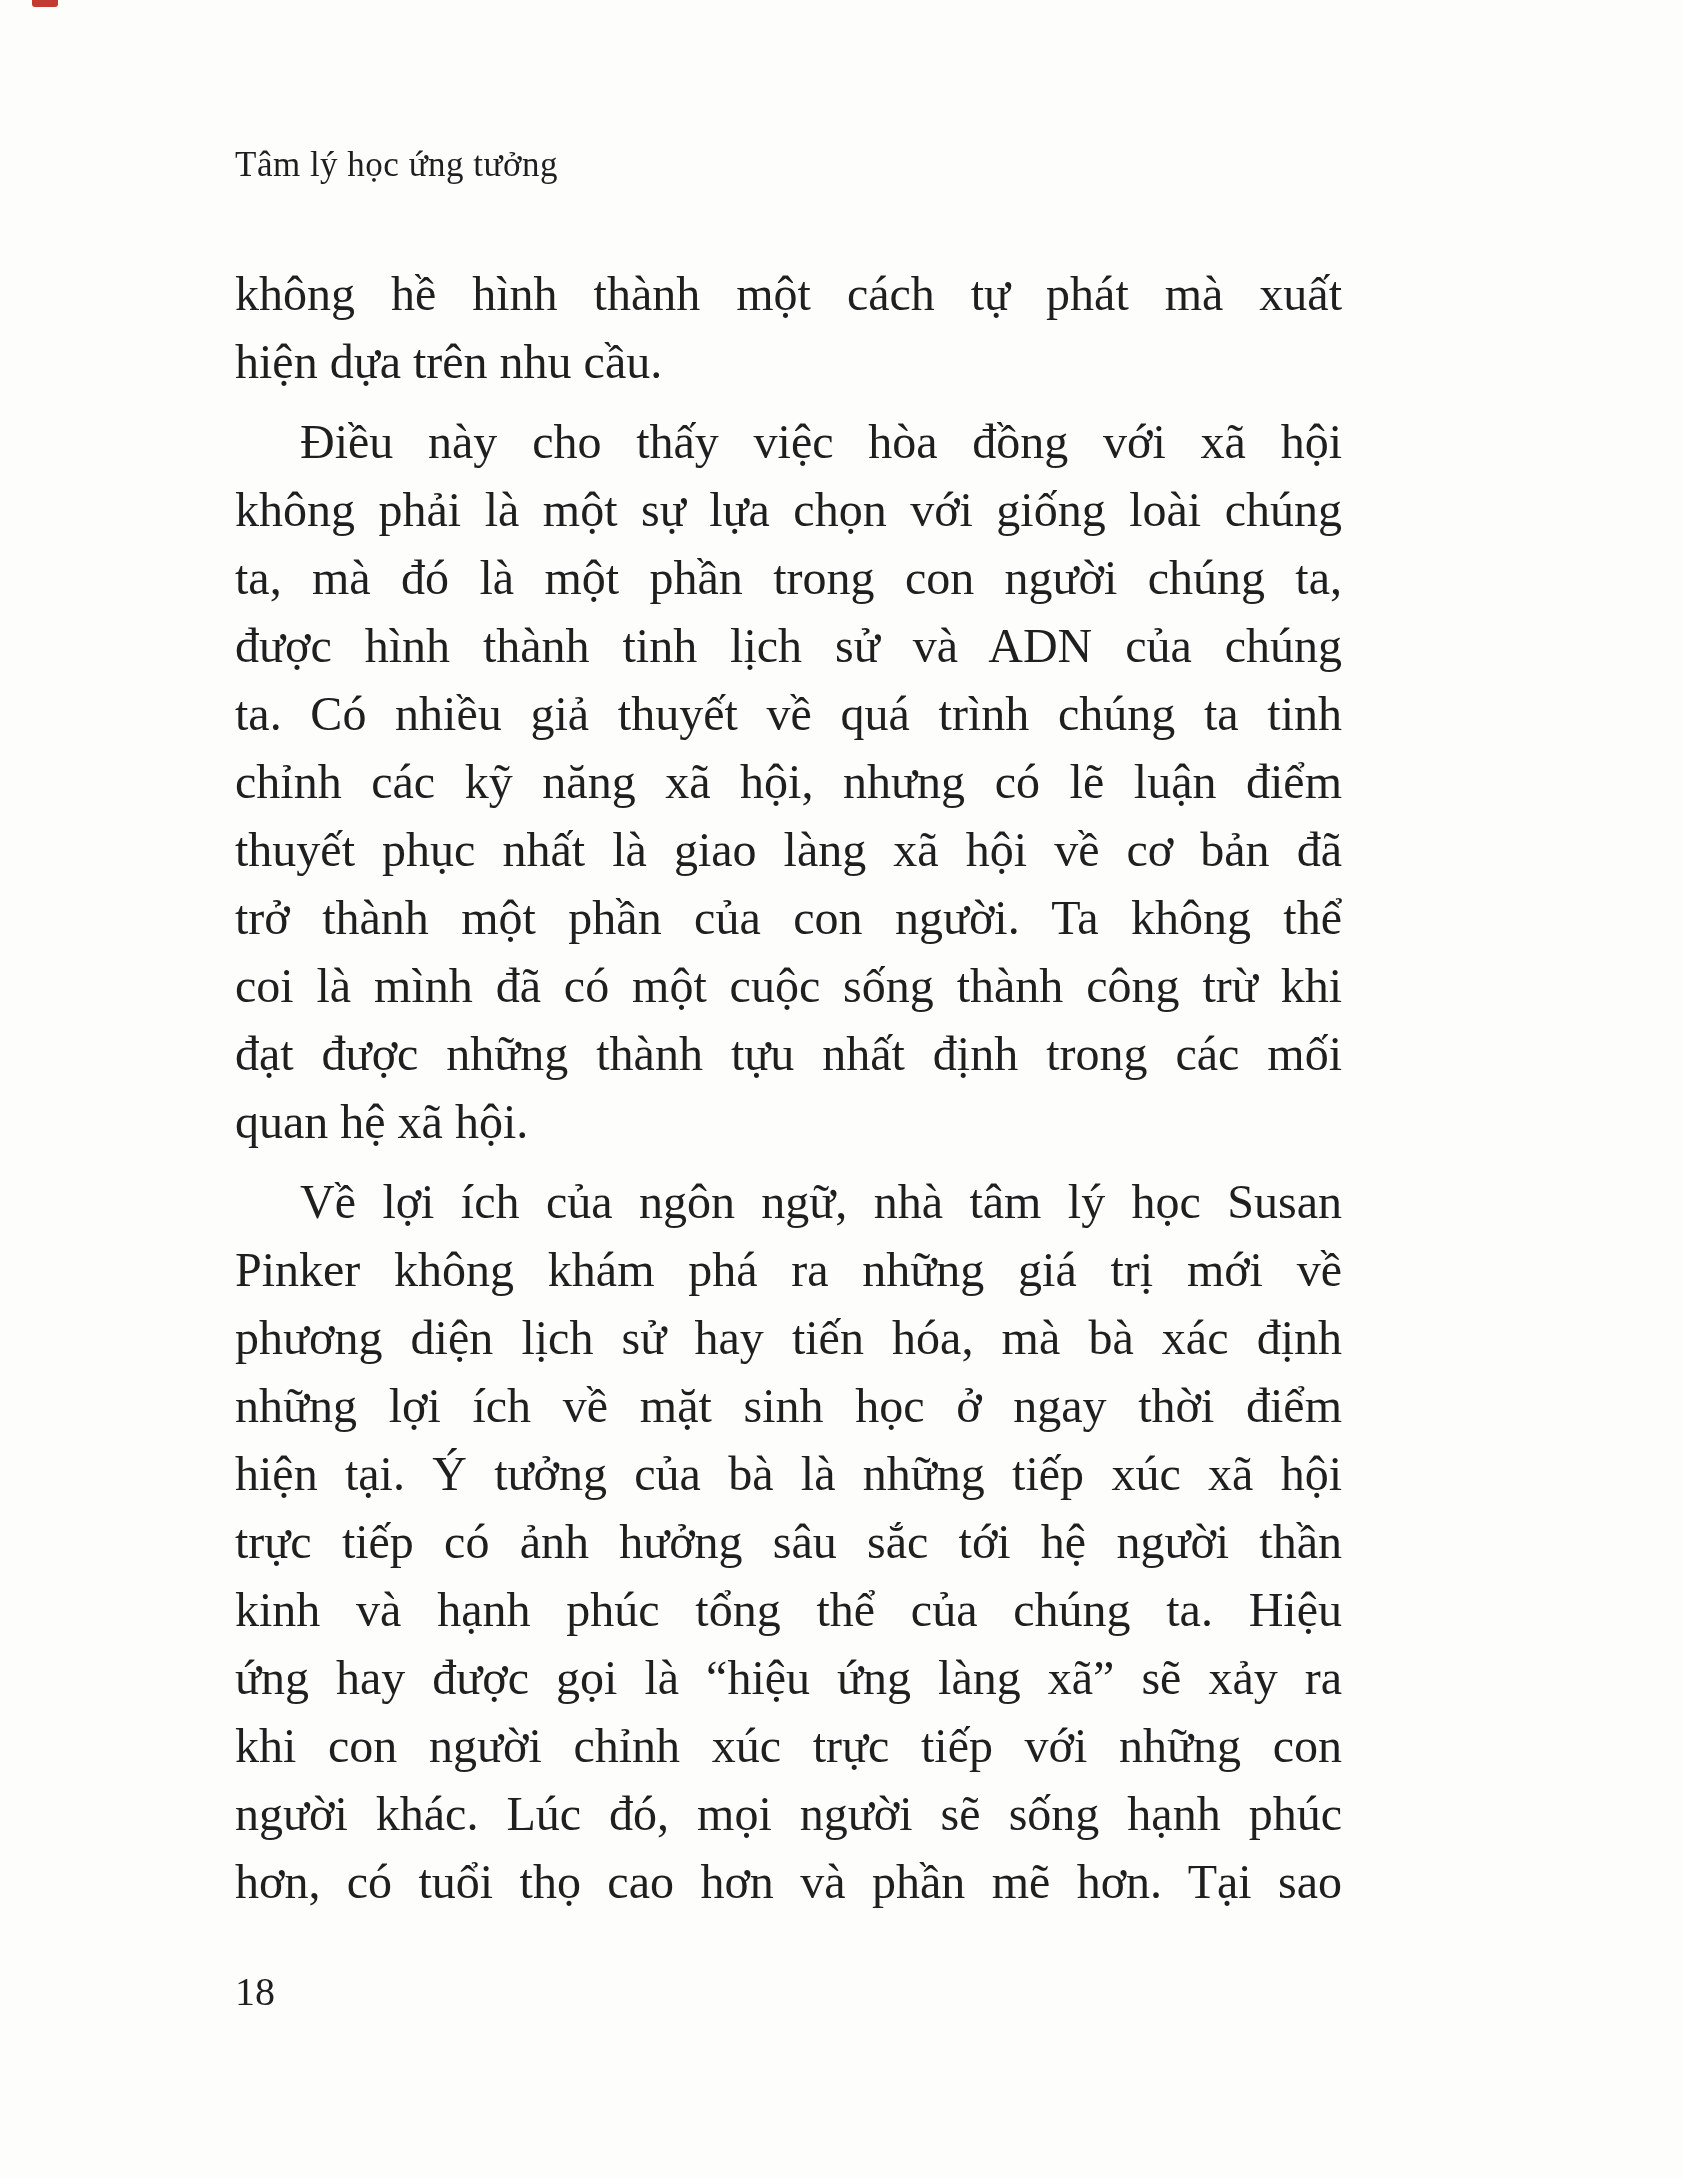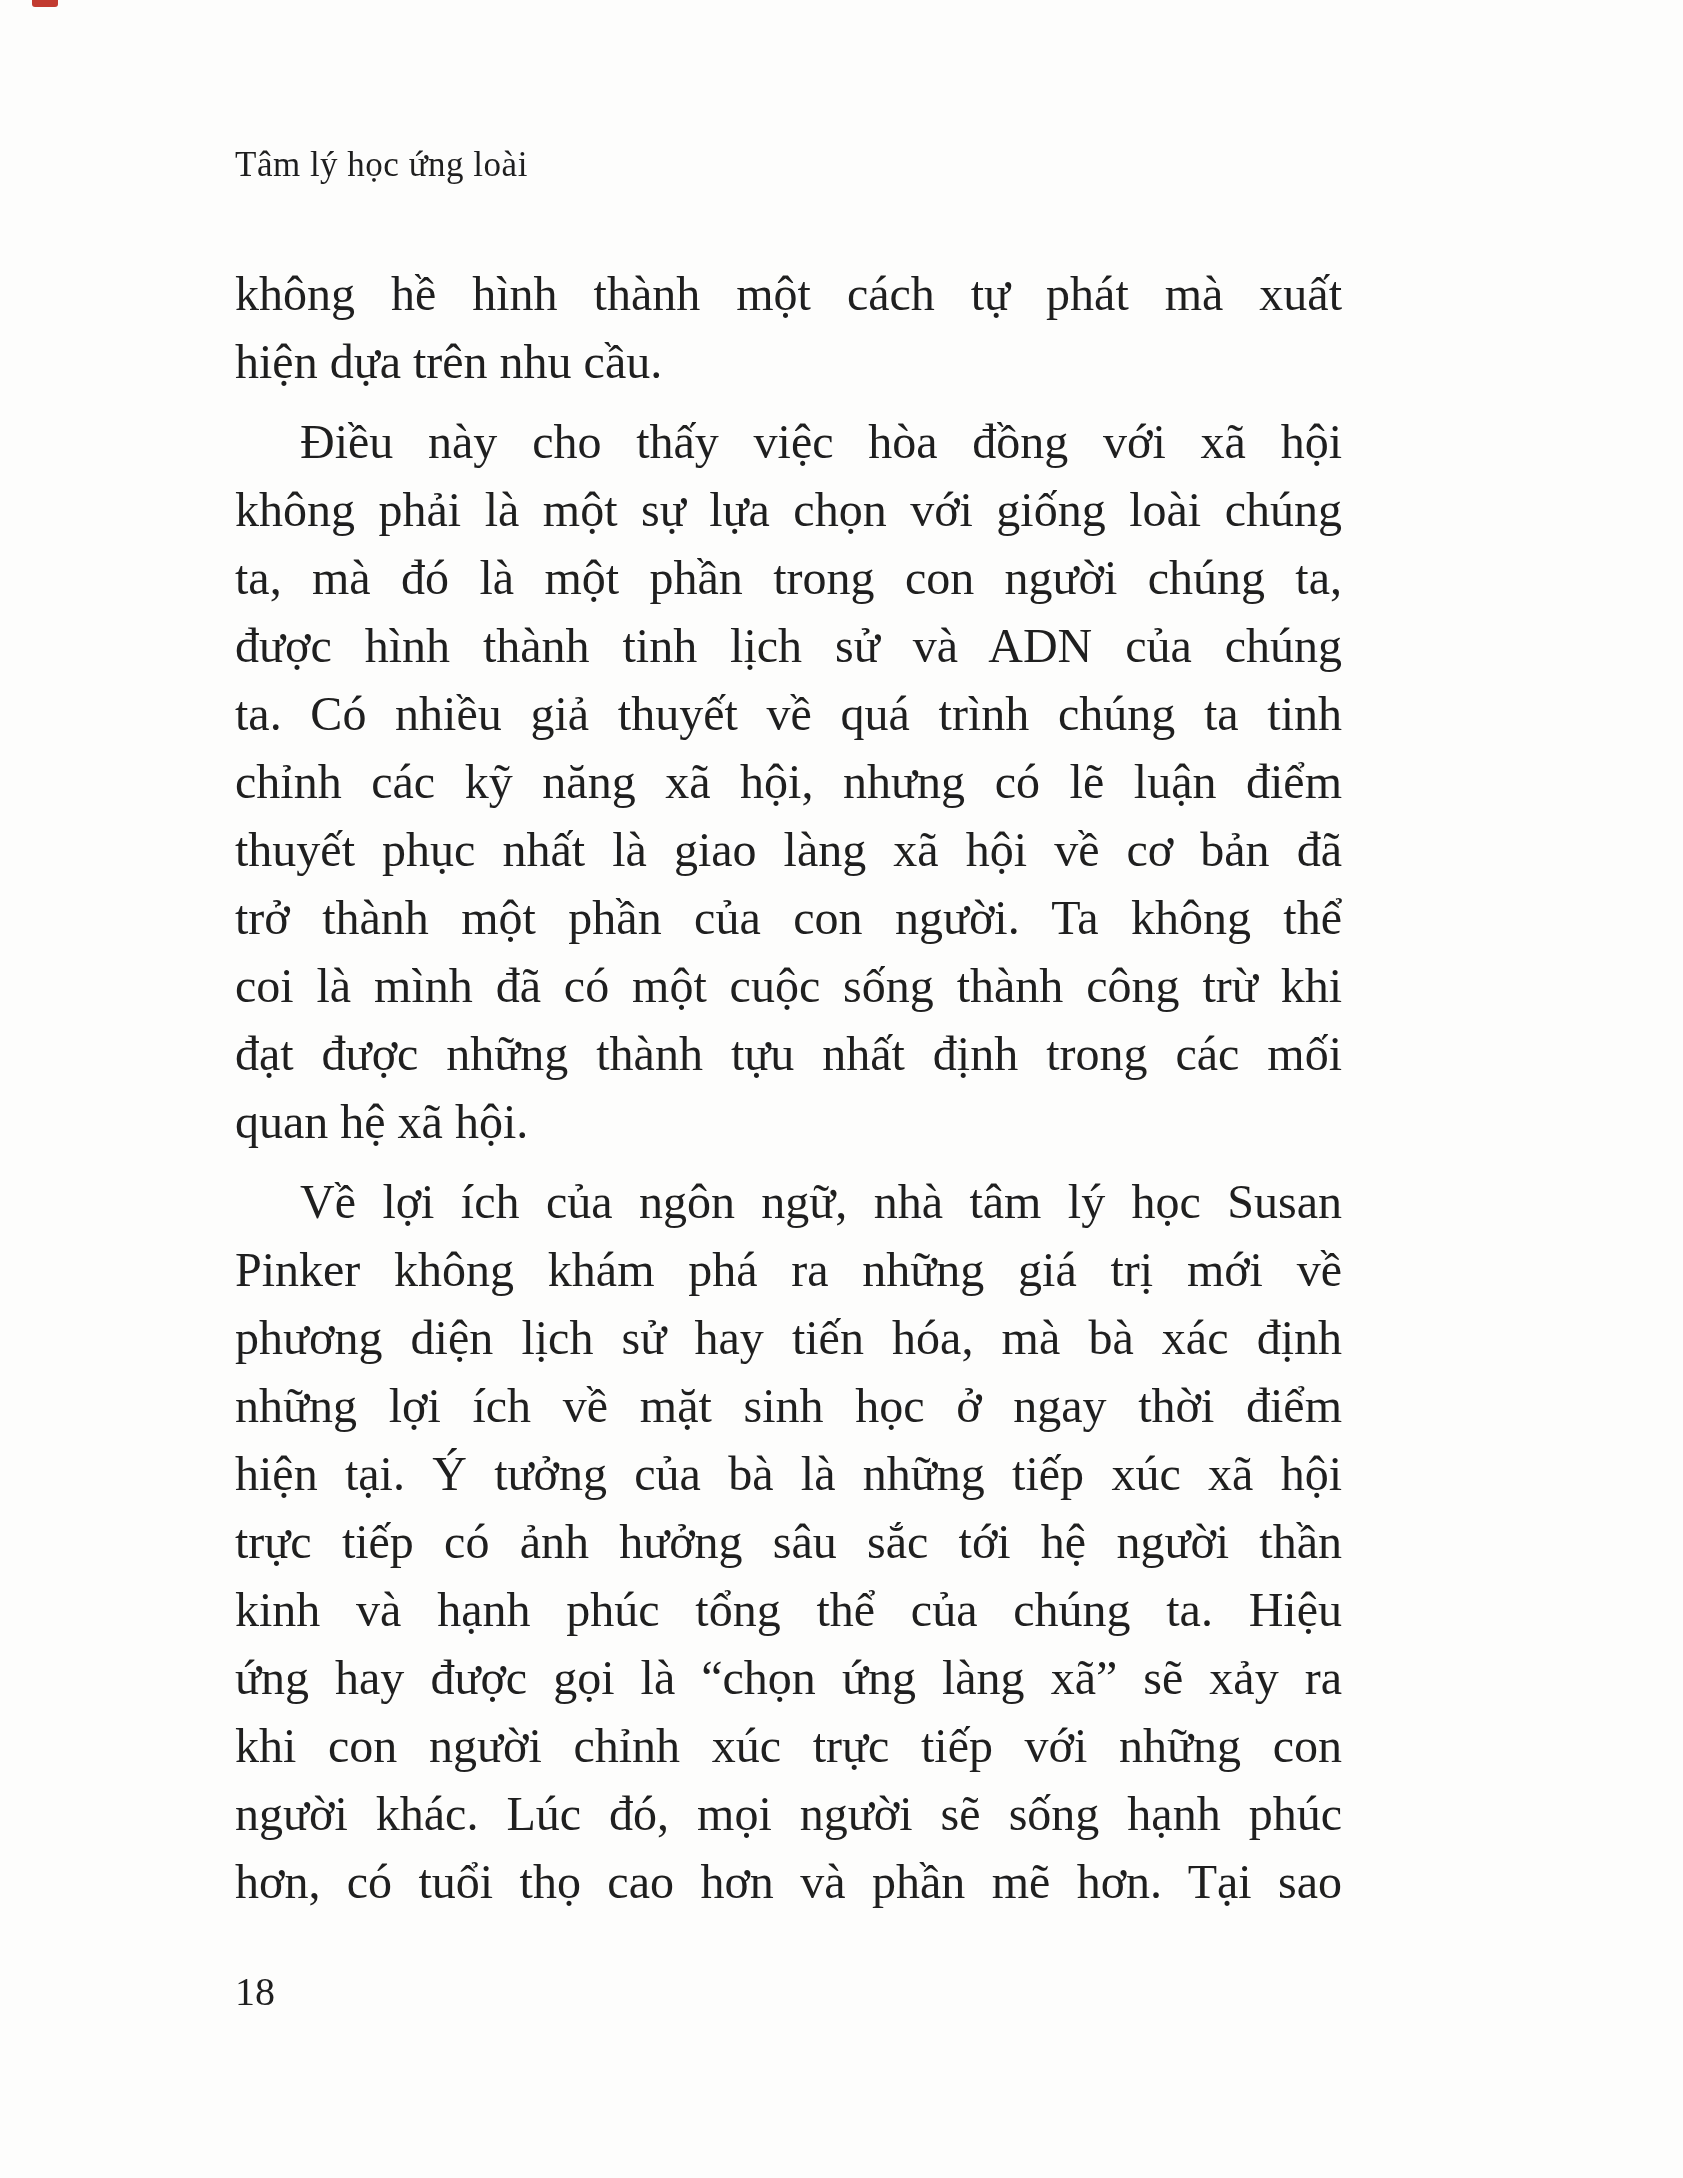--- a/index.html
+++ b/index.html
@@ -58,21 +58,21 @@
     left: 235px;
     top: 1968px;
     font-size: 40px;
   }
 </style>
 </head>
 <body>
 
 <div class="page" style="background: rgb(253, 253, 252); color: rgb(31, 31, 31);">
   <div class="scan-mark" style="background: rgb(194, 59, 48);"></div>
-  <div class="running-header">Tâm lý học ứng loài</div>
+  <div class="running-header">Tâm lý học ứng tưởng</div>
   <div class="body-text">
       <div class="para">
         <div class="line">không hề hình thành một cách tự phát mà xuất</div>
         <div class="line last">hiện dựa trên nhu cầu.</div>
       </div>
       <div class="para">
         <div class="line indent">Điều này cho thấy việc hòa đồng với xã hội</div>
         <div class="line">không phải là một sự lựa chọn với giống loài chúng</div>
         <div class="line">ta, mà đó là một phần trong con người chúng ta,</div>
         <div class="line">được hình thành tinh lịch sử và ADN của chúng</div>
@@ -85,21 +85,21 @@
         <div class="line last">quan hệ xã hội.</div>
       </div>
       <div class="para">
         <div class="line indent">Về lợi ích của ngôn ngữ, nhà tâm lý học Susan</div>
         <div class="line">Pinker không khám phá ra những giá trị mới về</div>
         <div class="line">phương diện lịch sử hay tiến hóa, mà bà xác định</div>
         <div class="line">những lợi ích về mặt sinh học ở ngay thời điểm</div>
         <div class="line">hiện tại. Ý tưởng của bà là những tiếp xúc xã hội</div>
         <div class="line">trực tiếp có ảnh hưởng sâu sắc tới hệ người thần</div>
         <div class="line">kinh và hạnh phúc tổng thể của chúng ta. Hiệu</div>
-        <div class="line">ứng hay được gọi là “chọn ứng làng xã” sẽ xảy ra</div>
+        <div class="line">ứng hay được gọi là “hiệu ứng làng xã” sẽ xảy ra</div>
         <div class="line">khi con người chỉnh xúc trực tiếp với những con</div>
         <div class="line">người khác. Lúc đó, mọi người sẽ sống hạnh phúc</div>
         <div class="line">hơn, có tuổi thọ cao hơn và phần mẽ hơn. Tại sao</div>
       </div>
     </div>
   <div class="page-number">18</div>
 </div>
 
 
 </body></html>

